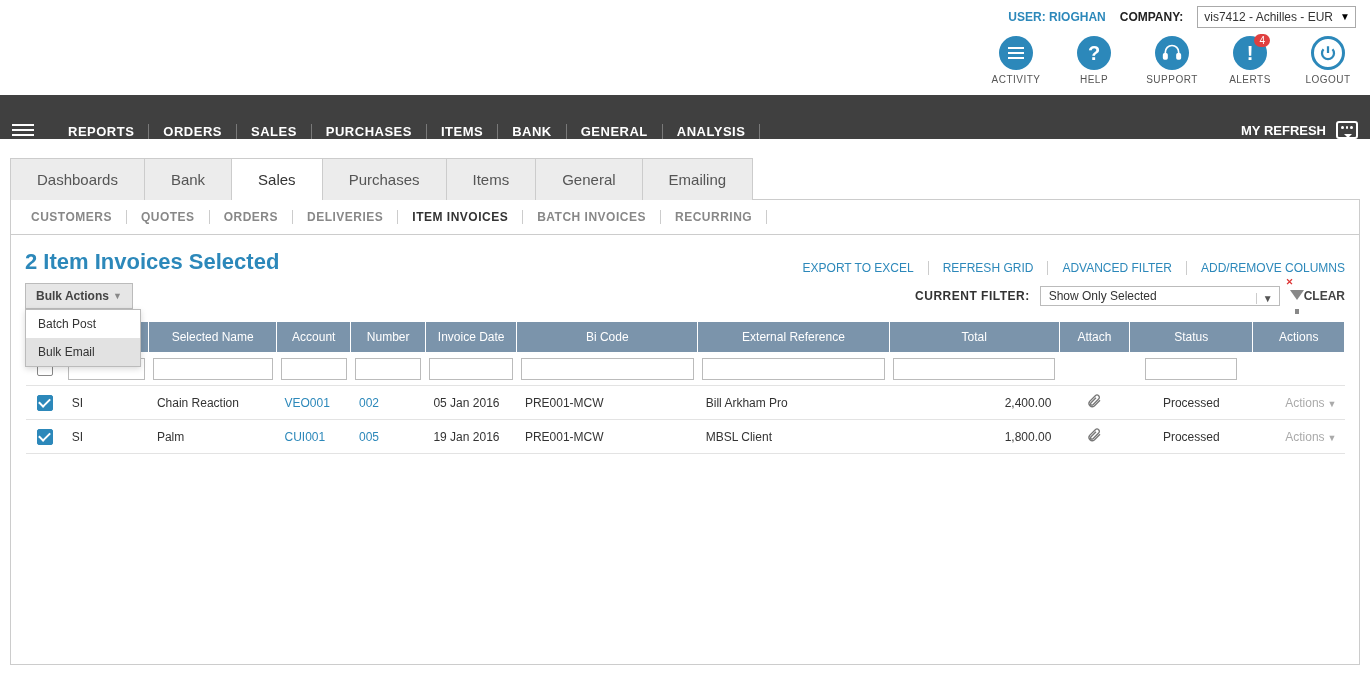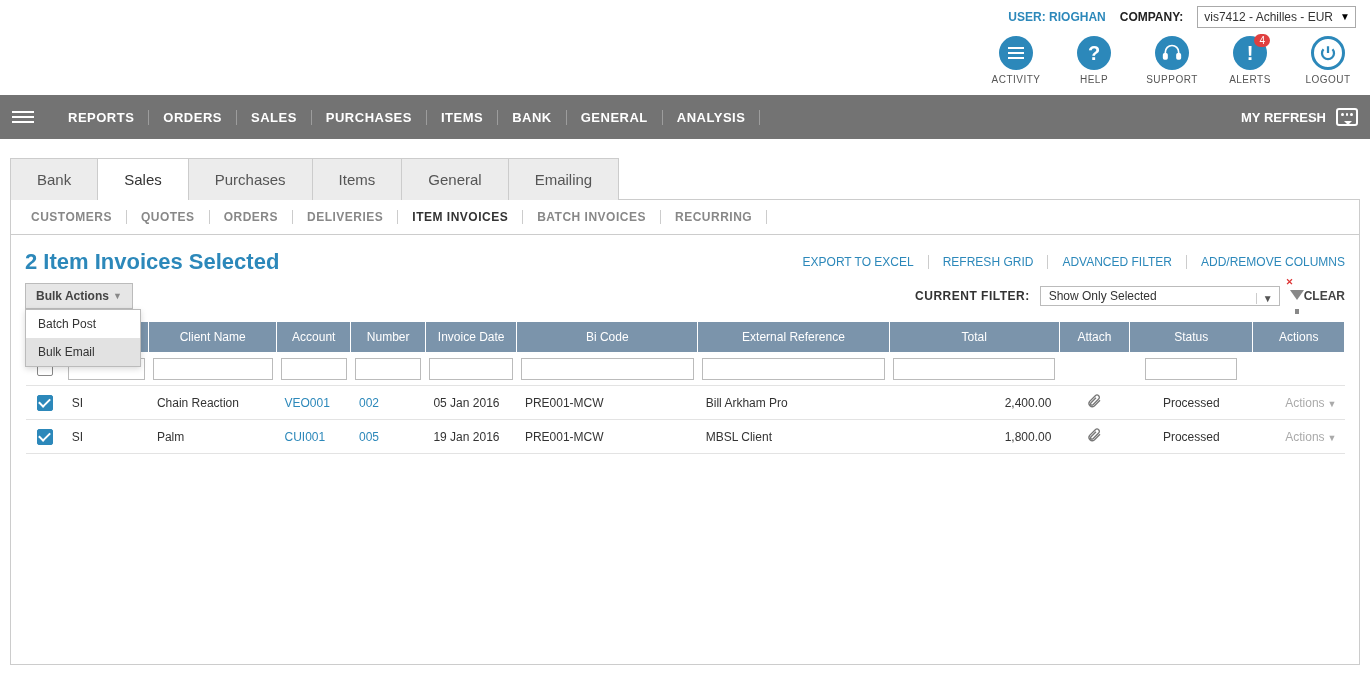--- a/index.html
+++ b/index.html
@@ -49,24 +49,24 @@
   .badge {
     position:absolute; top:-2px; right:8px;
     background:#e04040; color:#fff; font-size:10px; border-radius:8px;
     padding:1px 5px;
   }
   .hamb-lines{width:16px;height:2px;background:#fff;position:relative;}
   .hamb-lines::before,.hamb-lines::after{content:"";position:absolute;left:0;width:16px;height:2px;background:#fff;}
   .hamb-lines::before{top:-5px;}.hamb-lines::after{top:5px;}
   
   .main-nav {
-    background:#737373;
+    background:#404040;
     color:#fff;
     display:flex;
-    align-items:center;
+    align-items:flex-end;
     height:44px;
     padding:0 12px;
   }
   .nav-hamb {width:22px;margin-right:20px;cursor:pointer;}
   .nav-hamb .hl{height:2px;background:#fff;margin:3px 0;}
   .nav-item {
     padding:0 14px;
     font-size:13px;
     font-weight:bold;
     letter-spacing:0.5px;
@@ -114,21 +114,21 @@
     padding:0 14px;border-right:1px solid #ccc;cursor:pointer;
   }
   .subnav-item.active{color:#333;}
   .subnav-item:first-child{padding-left:0;margin-left:8px;}
   
   .content{
     border:1px solid #ccc;border-top:none;background:#fff;
     padding:14px;
     min-height:430px;
   }
-  .content-head{display:flex;justify-content:space-between;align-items:center;margin-bottom:6px;}
+  .content-head{display:flex;justify-content:space-between;align-items:flex-end;margin-bottom:6px;}
   .page-title{color:#2c88ba;font-size:22px;font-weight:bold;}
   .head-actions{display:flex;gap:0;}
   .head-actions a{font-size:12px;color:#2c88ba;font-weight:500;padding:0 14px;border-right:1px solid #ccc;cursor:pointer;}
   .head-actions a:last-child{border-right:none;padding-right:0;}
   
   .ctrl-row{display:flex;justify-content:space-between;align-items:center;margin:8px 0 12px;position:relative;}
   .bulk-btn{
     border:1px solid #bbb;background:#e6e6e6;padding:5px 10px;font-size:12px;font-weight:bold;color:#444;cursor:pointer;
     display:inline-flex;align-items:center;gap:4px;
   }
@@ -260,20 +260,21 @@
           <span></span>
           <span></span>
         </span>
       </span>
   </div>
 </div>
 
 <div class="page-wrap">
 
   <div class="tab-row">
+    <div class="tab">Dashboards</div>
     <div class="tab">Bank</div>
     <div class="tab active">Sales</div>
     <div class="tab">Purchases</div>
     <div class="tab">Items</div>
     <div class="tab">General</div>
     <div class="tab">Emailing</div>
   </div>
 
   <div class="subnav">
     <span class="subnav-item">CUSTOMERS</span>
@@ -332,21 +333,21 @@
           <col class="c-ext">
         <col class="c-total">
           <col class="c-attach">
           <col class="c-status">
           <col class="c-actions">
       </colgroup>
       <thead>
         <tr>
           <th></th>
           <th>Type</th>
-          <th>Client Name</th>
+          <th>Selected Name</th>
           <th>Account</th>
           <th>Number</th>
           <th>Invoice Date</th>
           <th>Bi Code</th>
           <th>External Reference</th>
           <th>Total</th>
           <th>Attach</th>
           <th>Status</th>
           <th>Actions</th>
         </tr>

